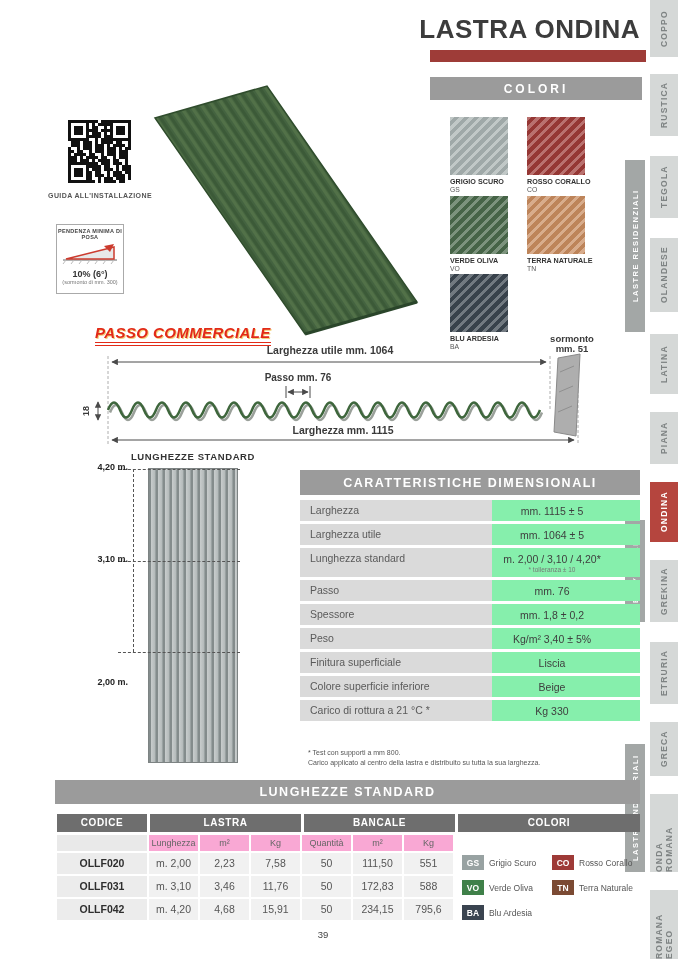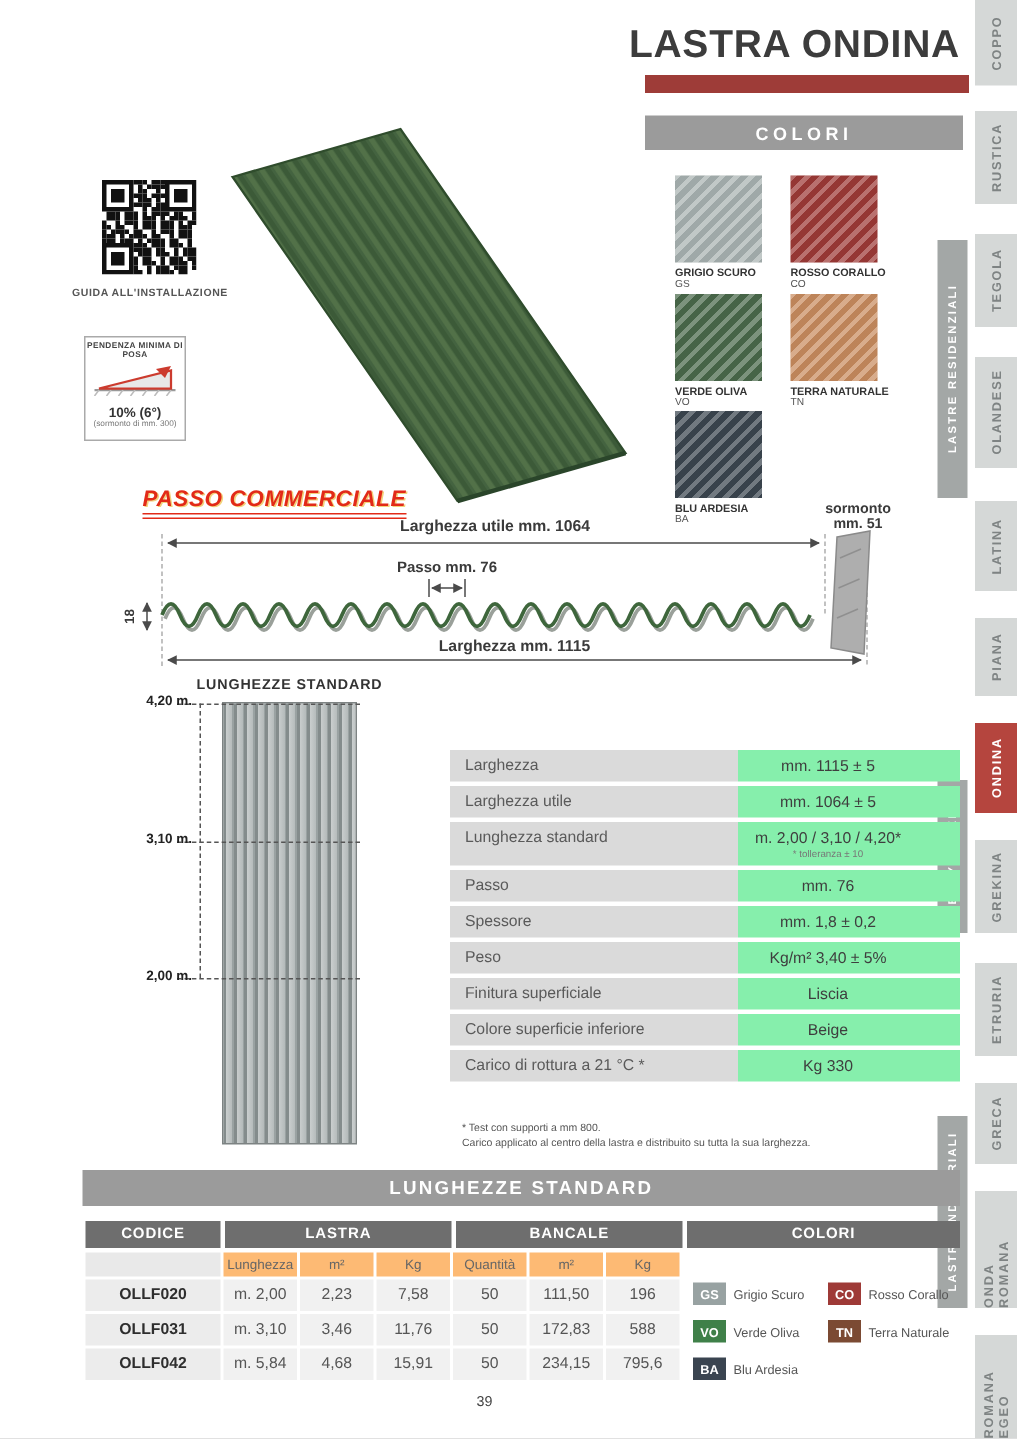--- a/index.html
+++ b/index.html
@@ -75,21 +75,21 @@
   
   .std-header { position:absolute; left:55px; top:780px; width:585px; height:24px; background:#9b9b9b;
                 color:#fff; font-size:12.5px; font-weight:bold; letter-spacing:1.5px;
                 display:flex; align-items:center; justify-content:center; }
   .std-table { position:absolute; left:57px; top:814px; width:398px; }
   .std-grow { display:flex; gap:3px; margin-bottom:3px; }
   .gcell { background:#6e6e6e; color:#fff; font-size:10px; font-weight:bold; letter-spacing:0.6px;
            height:18px; line-height:18px; text-align:center; }
   .g-codice { width:90px; } .g-span { width:151px; }
   .std-srow { display:flex; gap:2px; margin-bottom:2px; }
-  .scell { background:#fdba74; color:#666; font-size:9px; height:16px; line-height:16px; text-align:center; width:49px; }
+  .scell { background:#f9a8d4; color:#666; font-size:9px; height:16px; line-height:16px; text-align:center; width:49px; }
   .scell.empty { background:#e9e9e9; width:90px; }
   .std-drow { display:flex; gap:2px; margin-bottom:2px; }
   .dcell { background:#f1f1f1; color:#555; font-size:10.5px; height:21px; line-height:21px; text-align:center; width:49px; }
   .dcell.codice { width:90px; font-weight:bold; color:#2e2e2e; background:#ececec; }
 
   .colori-ghead { position:absolute; left:458px; top:814px; width:182px; height:18px; }
   .legend-item { position:absolute; display:flex; align-items:center; }
   .legend-badge { width:22px; height:15px; color:#fff; font-size:8.5px; font-weight:bold;
                   display:flex; align-items:center; justify-content:center; }
   .legend-name { font-size:8.5px; color:#555; margin-left:5px; }
@@ -431,22 +431,23 @@
   </svg>
 
   <div class="len-title">LUNGHEZZE STANDARD</div>
   <div class="len-sheet"></div>
   <div class="len-dash-v" style="left:133px;top:469px;height:183px"></div>
   <div class="len-dash-h" style="left:118px;top:469px;width:122px"></div>
   <div class="len-dash-h" style="left:118px;top:561px;width:122px"></div>
   <div class="len-dash-h" style="left:118px;top:652px;width:122px"></div>
   <div class="len-mark" style="left:76px;top:462px">4,20 m.</div>
   <div class="len-mark" style="left:76px;top:554px">3,10 m.</div>
-  <div class="len-mark" style="left:76px;top:645px">2,00 m.</div>
-
+  <div class="len-mark" style="left:76px;top:677px">2,00 m.</div>
+
+  <div class="dim-header">CARATTERISTICHE DIMENSIONALI</div>
   <div class="dim-table">
     <div class="dim-row">
       <div class="dim-label">Larghezza</div>
       <div class="dim-value">mm. 1115 ± 5</div>
     </div>
     <div class="dim-row">
       <div class="dim-label">Larghezza utile</div>
       <div class="dim-value">mm. 1064 ± 5</div>
     </div>
     <div class="dim-row">
@@ -500,34 +501,34 @@
       <div class="scell">m²</div>
       <div class="scell">Kg</div>
     </div>
     <div class="std-drow">
       <div class="dcell codice">OLLF020</div>
       <div class="dcell">m. 2,00</div>
       <div class="dcell">2,23</div>
       <div class="dcell">7,58</div>
       <div class="dcell">50</div>
       <div class="dcell">111,50</div>
-      <div class="dcell">196</div>
+      <div class="dcell">551</div>
     </div>
     <div class="std-drow">
       <div class="dcell codice">OLLF031</div>
       <div class="dcell">m. 3,10</div>
       <div class="dcell">3,46</div>
       <div class="dcell">11,76</div>
       <div class="dcell">50</div>
       <div class="dcell">172,83</div>
       <div class="dcell">588</div>
     </div>
     <div class="std-drow">
       <div class="dcell codice">OLLF042</div>
-      <div class="dcell">m. 5,84</div>
+      <div class="dcell">m. 4,20</div>
       <div class="dcell">4,68</div>
       <div class="dcell">15,91</div>
       <div class="dcell">50</div>
       <div class="dcell">234,15</div>
       <div class="dcell">795,6</div>
     </div>
   </div>
 
   <div class="gcell colori-ghead">COLORI</div>
 

